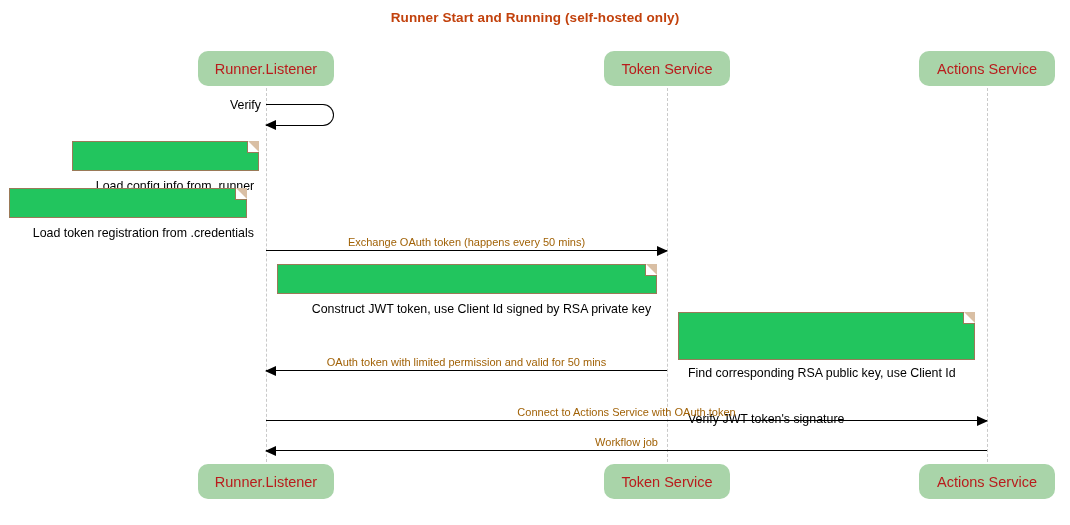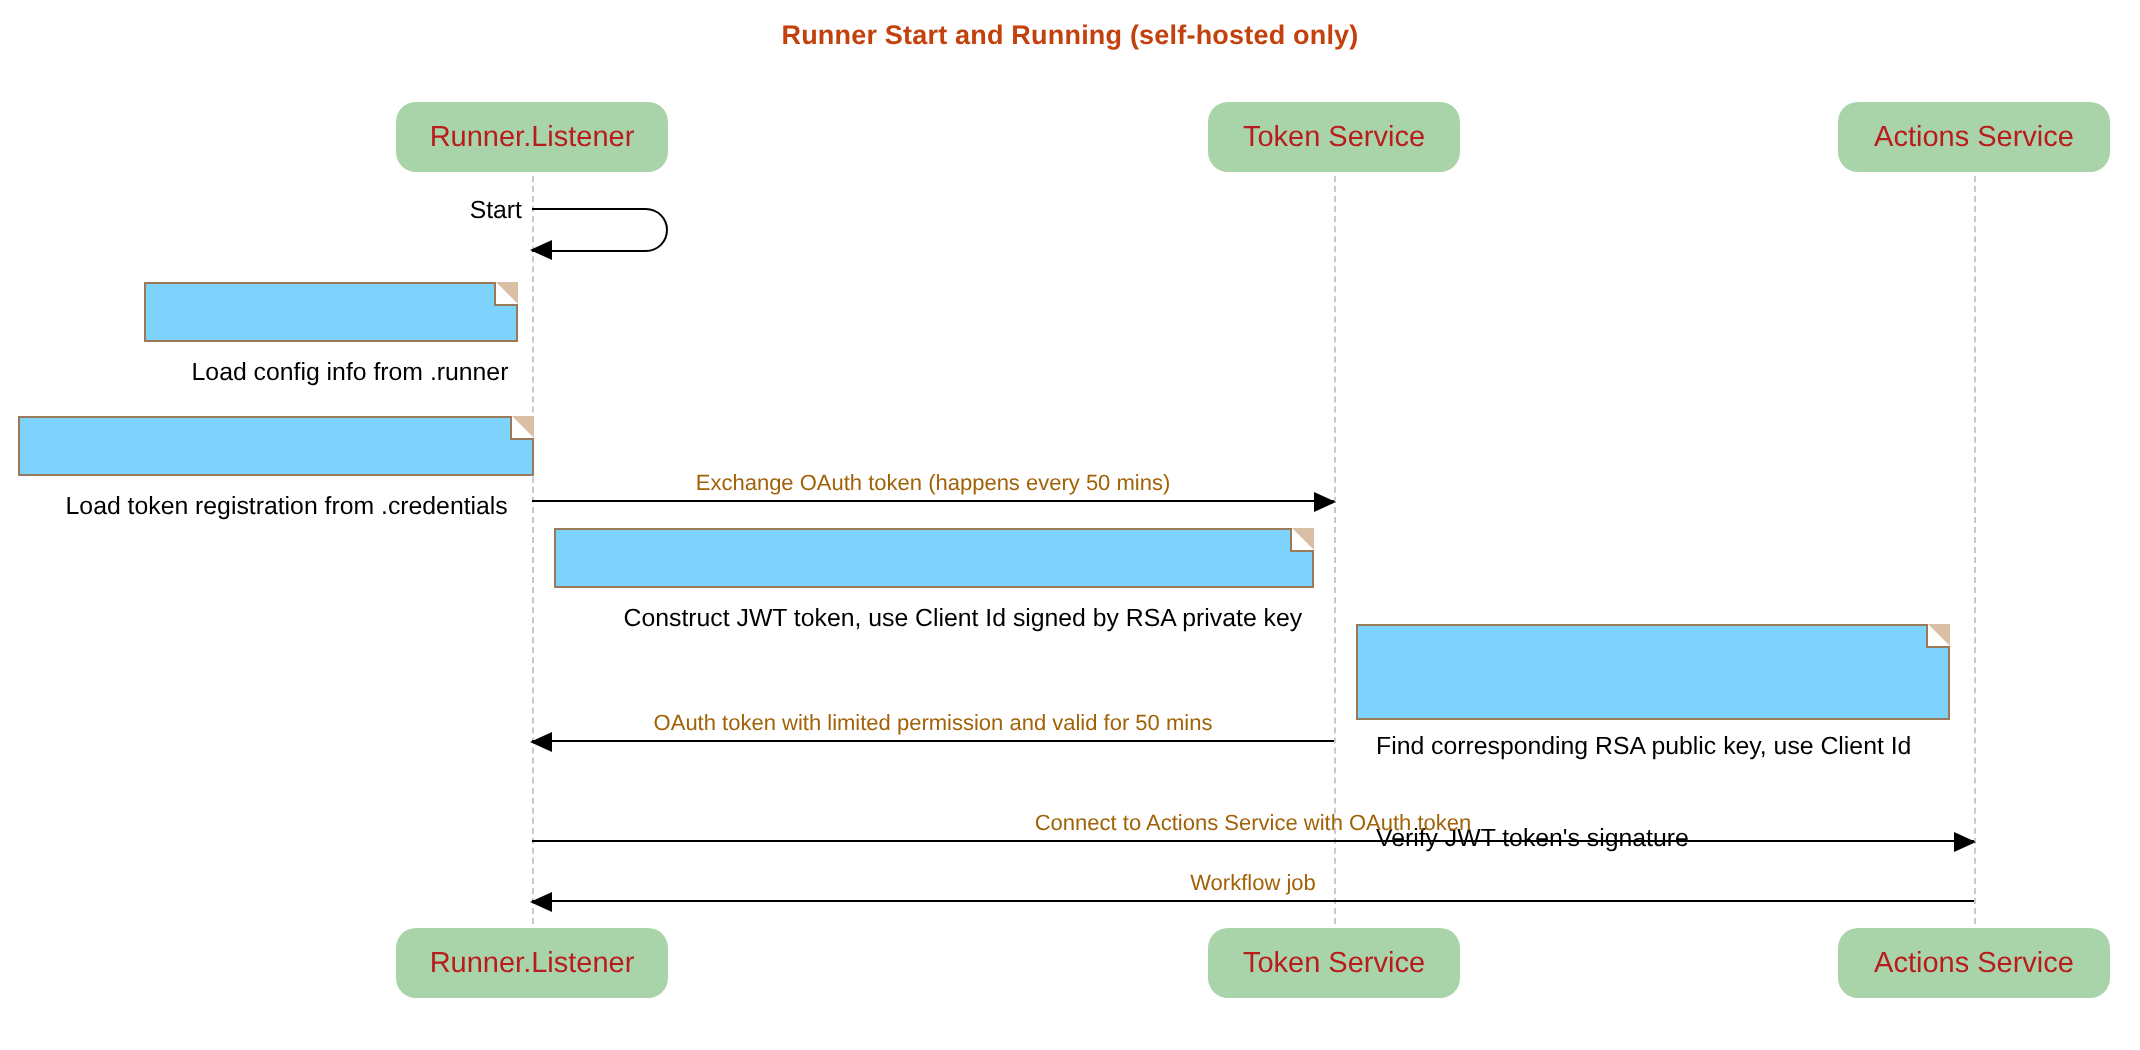--- a/index.html
+++ b/index.html
@@ -56,21 +56,21 @@
     color: #b91c1c;
     box-sizing: border-box;
     transform: translateX(-50%);
     white-space: nowrap;
     padding: 0 16px;
   }
 
   
   .note {
     position: absolute;
-    background: #7dd3fc;
+    background: #22c55e;
     border: 1px solid #9a7a58;
     box-sizing: border-box;
     font-size: 12.4px;
     color: #000000;
     padding: 6px 9px 6px 9px;
     line-height: 15.5px;
     white-space: pre;
   }
   .note::after {
     content: "";
@@ -162,30 +162,30 @@
 
   <div class="lifeline" style="left:266px;"></div>
   <div class="lifeline" style="left:667px;"></div>
   <div class="lifeline" style="left:987px;"></div>
 
   <div class="participant" style="left:266px; top:51px; width:136px;">Runner.Listener</div>
   <div class="participant" style="left:667px; top:51px; width:126px;">Token Service</div>
   <div class="participant" style="left:987px; top:51px; width:136px;">Actions Service</div>
 
   <div class="selfmsg" style="left:266px; top:104px; width:68px; height:22px;">
-    <span class="selfmsg-label">Start</span>
+    <span class="selfmsg-label">Verify</span>
     <span class="arrowhead left"></span>
   </div>
 
   <div class="note" style="left:72px; top:141px; width:187px; height:30px;">
     <span class="fold-shade"></span>
     <span>Load config info from .runner</span>
   </div>
 
-  <div class="note" style="left:9px; top:188px; width:258px; height:30px;margin-top:20px;">
+  <div class="note" style="left:9px; top:188px; width:238px; height:30px;">
     <span class="fold-shade"></span>
     <span>Load token registration from .credentials</span>
   </div>
 
   <div class="msg" style="left:266px; top:250px; width:401px;">
     <span class="msg-label">Exchange OAuth token (happens every 50 mins)</span>
     <span class="arrowhead right"></span>
   </div>
 
   <div class="note" style="left:277px; top:264px; width:380px; height:30px;padding-left:20px;">

